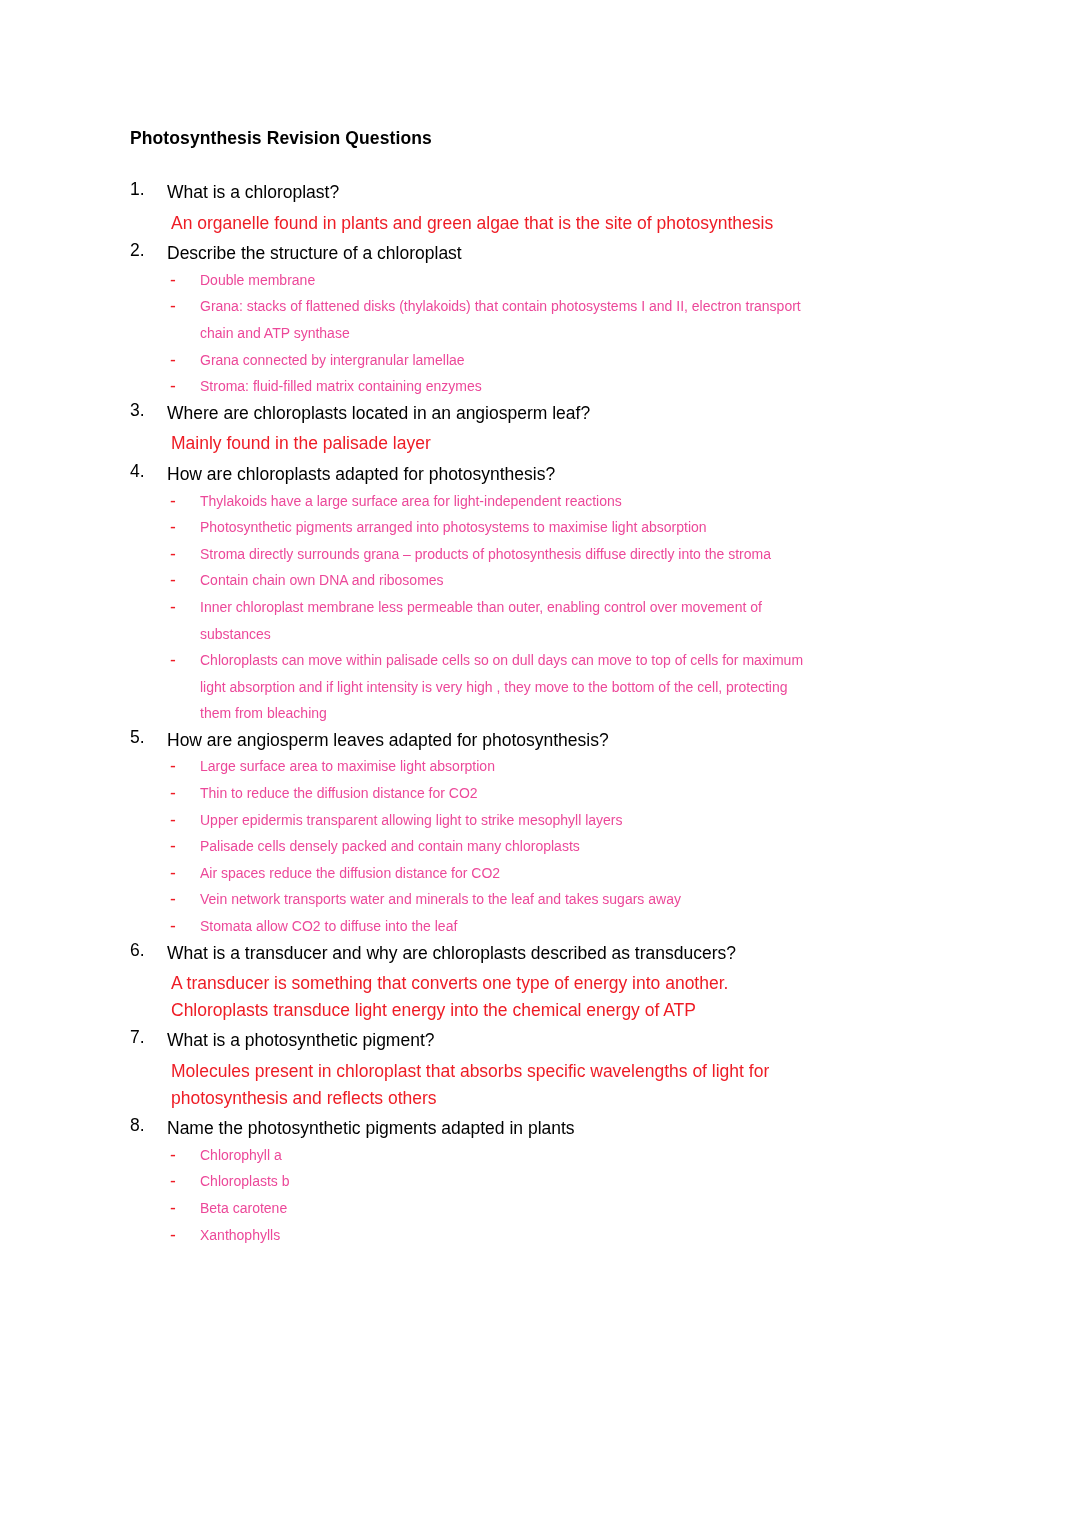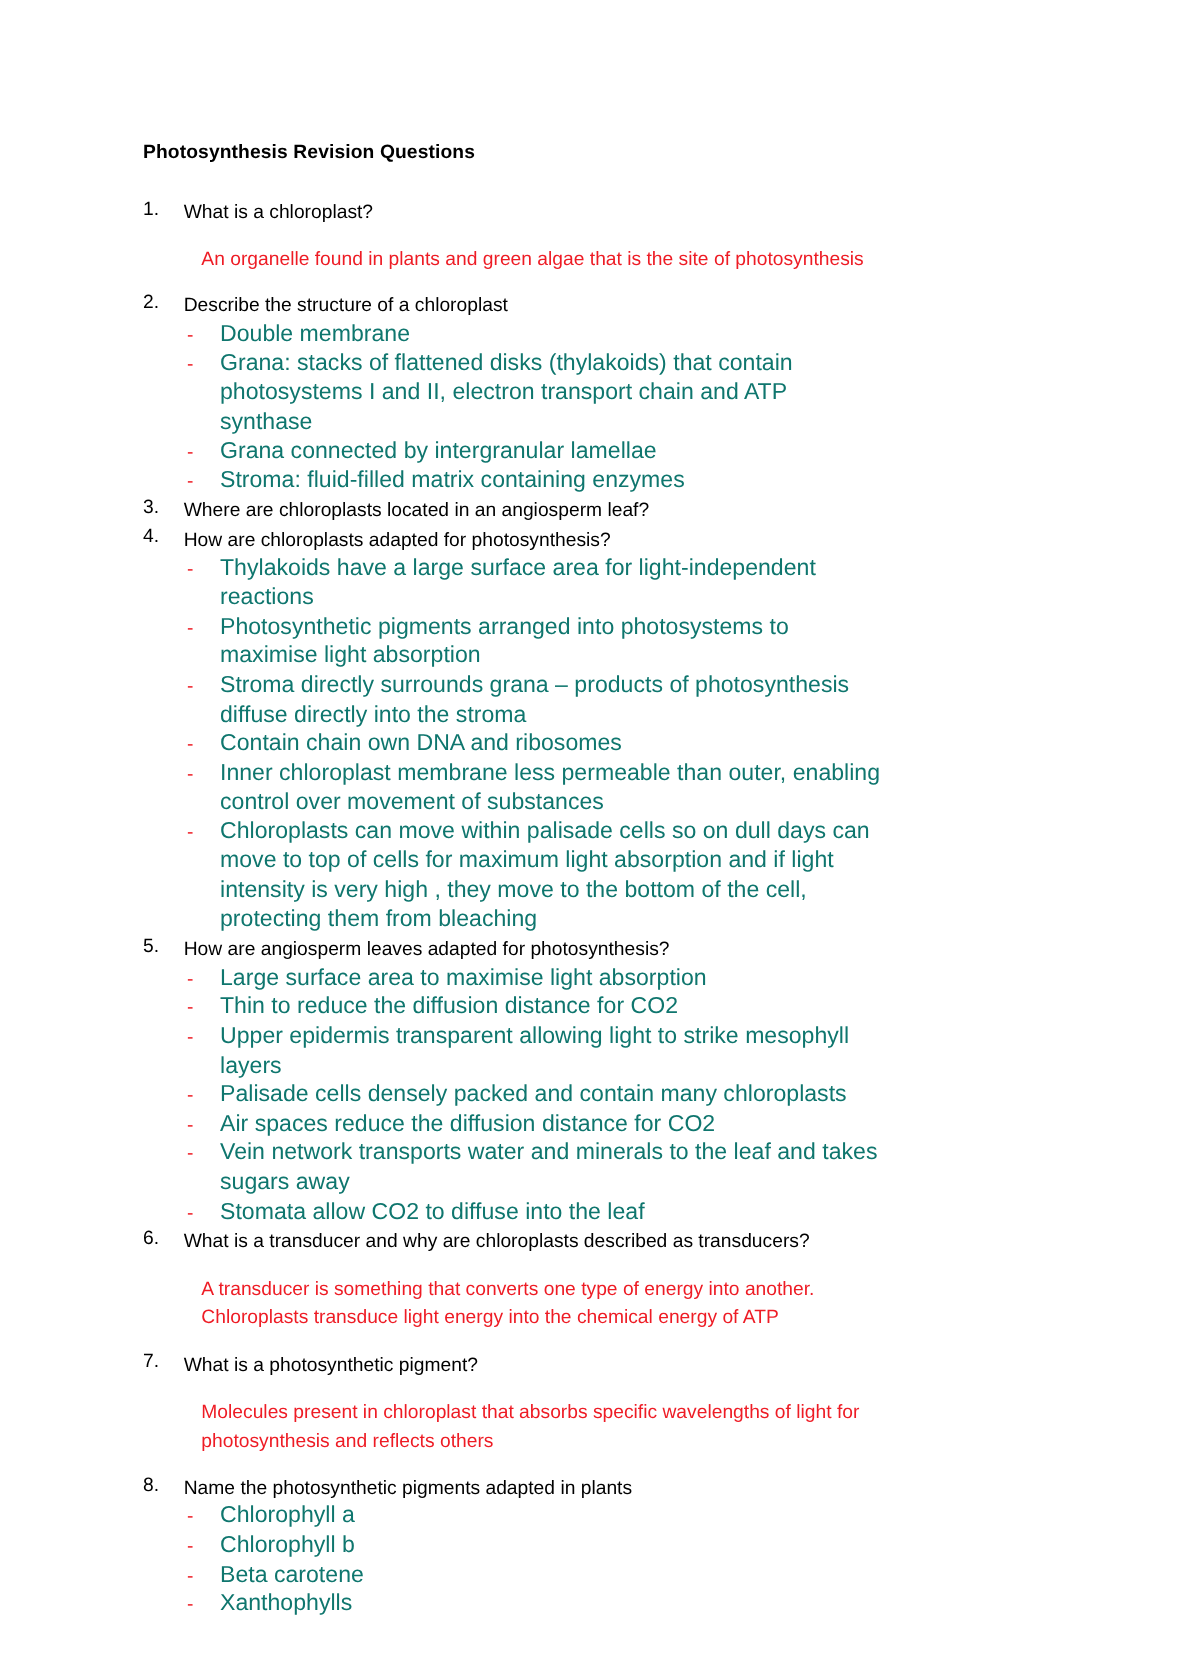--- a/index.html
+++ b/index.html
@@ -54,33 +54,33 @@
   }
   .question {
     font-size: 17.5px;
     line-height: 26.6px;
     color: #000000;
   }
   .answer-para {
     font-size: 17.5px;
     line-height: 26.6px;
     color: #ee1c25;
-    margin: 16px;
+    margin: 4px;
   }
   ul.bullets {
     list-style: none;
     margin: 0;
     padding: 0;
   }
   ul.bullets > li {
     position: relative;
     padding-left: 33px;
-    font-size: 21px;
+    font-size: 14px;
     line-height: 26.6px;
-    color: #0f766e;
+    color: #ec4899;
   }
   ul.bullets > li::before {
     content: "-";
     position: absolute;
     left: 3px;
     top: 0;
     color: #ee1c25;
     font-size: 17.5px;
   }
 </style>
@@ -98,20 +98,21 @@
         <div class="question">Describe the structure of a chloroplast</div>
         <ul class="bullets">
           <li>Double membrane</li>
           <li>Grana: stacks of flattened disks (thylakoids) that contain photosystems I and II, electron transport chain and ATP synthase</li>
           <li>Grana connected by intergranular lamellae</li>
           <li>Stroma: fluid-filled matrix containing enzymes</li>
         </ul>
       </li>
       <li>
         <div class="question">Where are chloroplasts located in an angiosperm leaf?</div>
+        <div class="answer-para">Mainly found in the palisade layer</div>
       </li>
       <li>
         <div class="question">How are chloroplasts adapted for photosynthesis?</div>
         <ul class="bullets">
           <li>Thylakoids have a large surface area for light-independent reactions</li>
           <li>Photosynthetic pigments arranged into photosystems to maximise light absorption</li>
           <li>Stroma directly surrounds grana – products of photosynthesis diffuse directly into the stroma</li>
           <li>Contain chain own DNA and ribosomes</li>
           <li>Inner chloroplast membrane less permeable than outer, enabling control over movement of substances</li>
           <li>Chloroplasts can move within palisade cells so on dull days can move to top of cells for maximum light absorption and if light intensity is very high , they move to the bottom of the cell, protecting them from bleaching</li>
@@ -134,19 +135,19 @@
         <div class="answer-para">A transducer is something that converts one type of energy into another. Chloroplasts transduce light energy into the chemical energy of ATP</div>
       </li>
       <li>
         <div class="question">What is a photosynthetic pigment?</div>
         <div class="answer-para">Molecules present in chloroplast that absorbs specific wavelengths of light for photosynthesis and reflects others</div>
       </li>
       <li>
         <div class="question">Name the photosynthetic pigments adapted in plants</div>
         <ul class="bullets">
           <li>Chlorophyll a</li>
-          <li>Chlorophyll b</li>
+          <li>Chloroplasts b</li>
           <li>Beta carotene</li>
           <li>Xanthophylls</li>
         </ul>
       </li>
     </ol>
 </div>
 
 </body></html>

